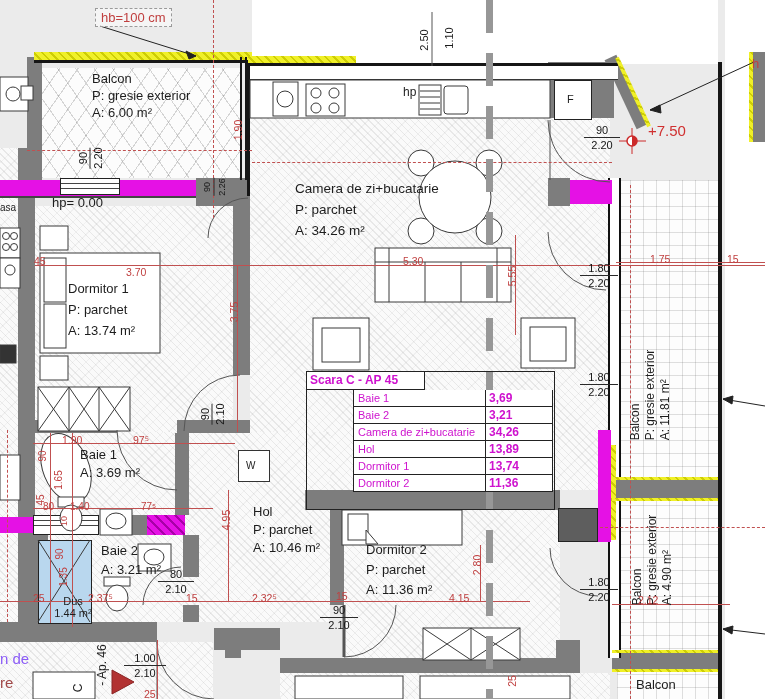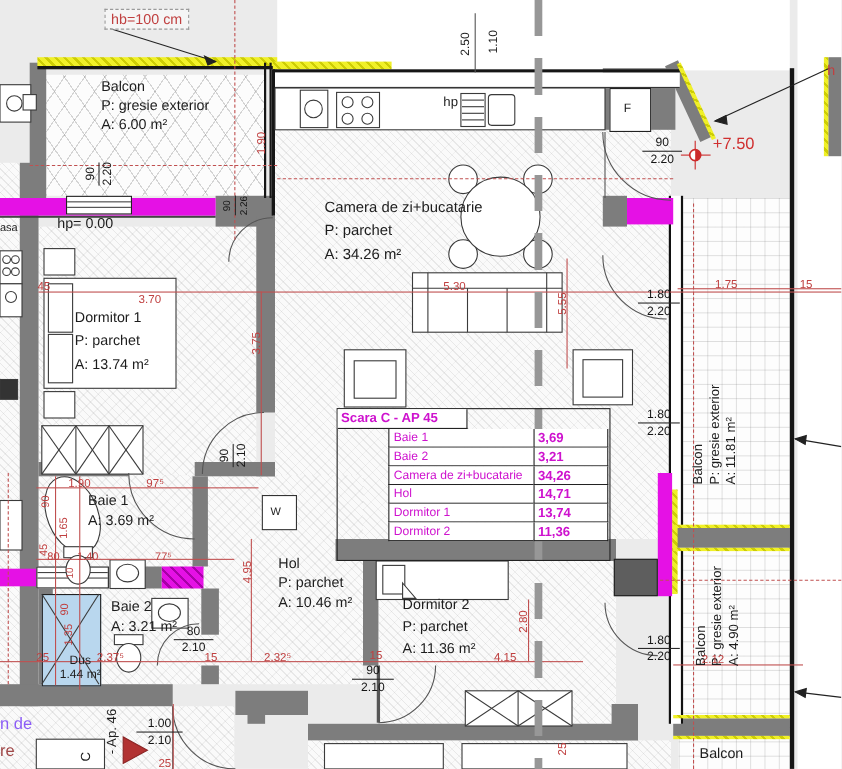--- a/index.html
+++ b/index.html
@@ -323,21 +323,21 @@
     <div class="arow" style="top:35px">
         <span class="cn">Baie 2</span>
         <span class="cv">3,21</span>
       </div>
     <div class="arow" style="top:52px">
         <span class="cn">Camera de zi+bucatarie</span>
         <span class="cv">34,26</span>
       </div>
     <div class="arow" style="top:69px">
         <span class="cn">Hol</span>
-        <span class="cv">14,71</span>
+        <span class="cv">13,89</span>
       </div>
     <div class="arow" style="top:86px">
         <span class="cn">Dormitor 1</span>
         <span class="cv">13,74</span>
       </div>
     <div class="arow" style="top:103px">
         <span class="cn">Dormitor 2</span>
         <span class="cv">11,36</span>
       </div>
   </div>
@@ -462,21 +462,21 @@
   <div class="t rot red" style="left:40px;top:500px;font-size:10px">45</div>
   <div class="t red" style="left:43px;top:498px;font-size:10px">80</div>
   <div class="t red" style="left:70px;top:498px;font-size:10px">1.40</div>
   <div class="t red" style="left:141px;top:498px;font-size:10px">77⁵</div>
   <div class="t rot red" style="left:64px;top:521px;font-size:9px">10</div>
   <div class="t rot red" style="left:59px;top:554px;font-size:10px">90</div>
   <div class="t rot red" style="left:63px;top:577px;font-size:10px">1.35</div>
   <div class="t red" style="left:33px;top:590px;font-size:10.5px">25</div>
   <div class="t red" style="left:88px;top:590px;font-size:10.5px">2.37⁵</div>
   <div class="t red" style="left:186px;top:590px;font-size:10.5px">15</div>
-  <div class="t red" style="left:240px;top:590px;font-size:10.5px">2.32⁵</div>
+  <div class="t red" style="left:252px;top:590px;font-size:10.5px">2.32⁵</div>
   <div class="t red" style="left:336px;top:588px;font-size:10.5px">15</div>
   <div class="t red" style="left:449px;top:590px;font-size:10.5px">4.15</div>
   <div class="t rot red" style="left:477px;top:565px;font-size:10.5px">2.80</div>
   <div class="t rot red" style="left:226px;top:520px;font-size:10.5px">4.95</div>
   <div class="t red" style="left:638px;top:592px;font-size:10.5px">2.12</div>
   <div class="t rot red" style="left:512px;top:681px;font-size:10.5px">25</div>
   <div class="t red" style="left:144px;top:686px;font-size:10.5px">25</div>
 
 </div>
 

